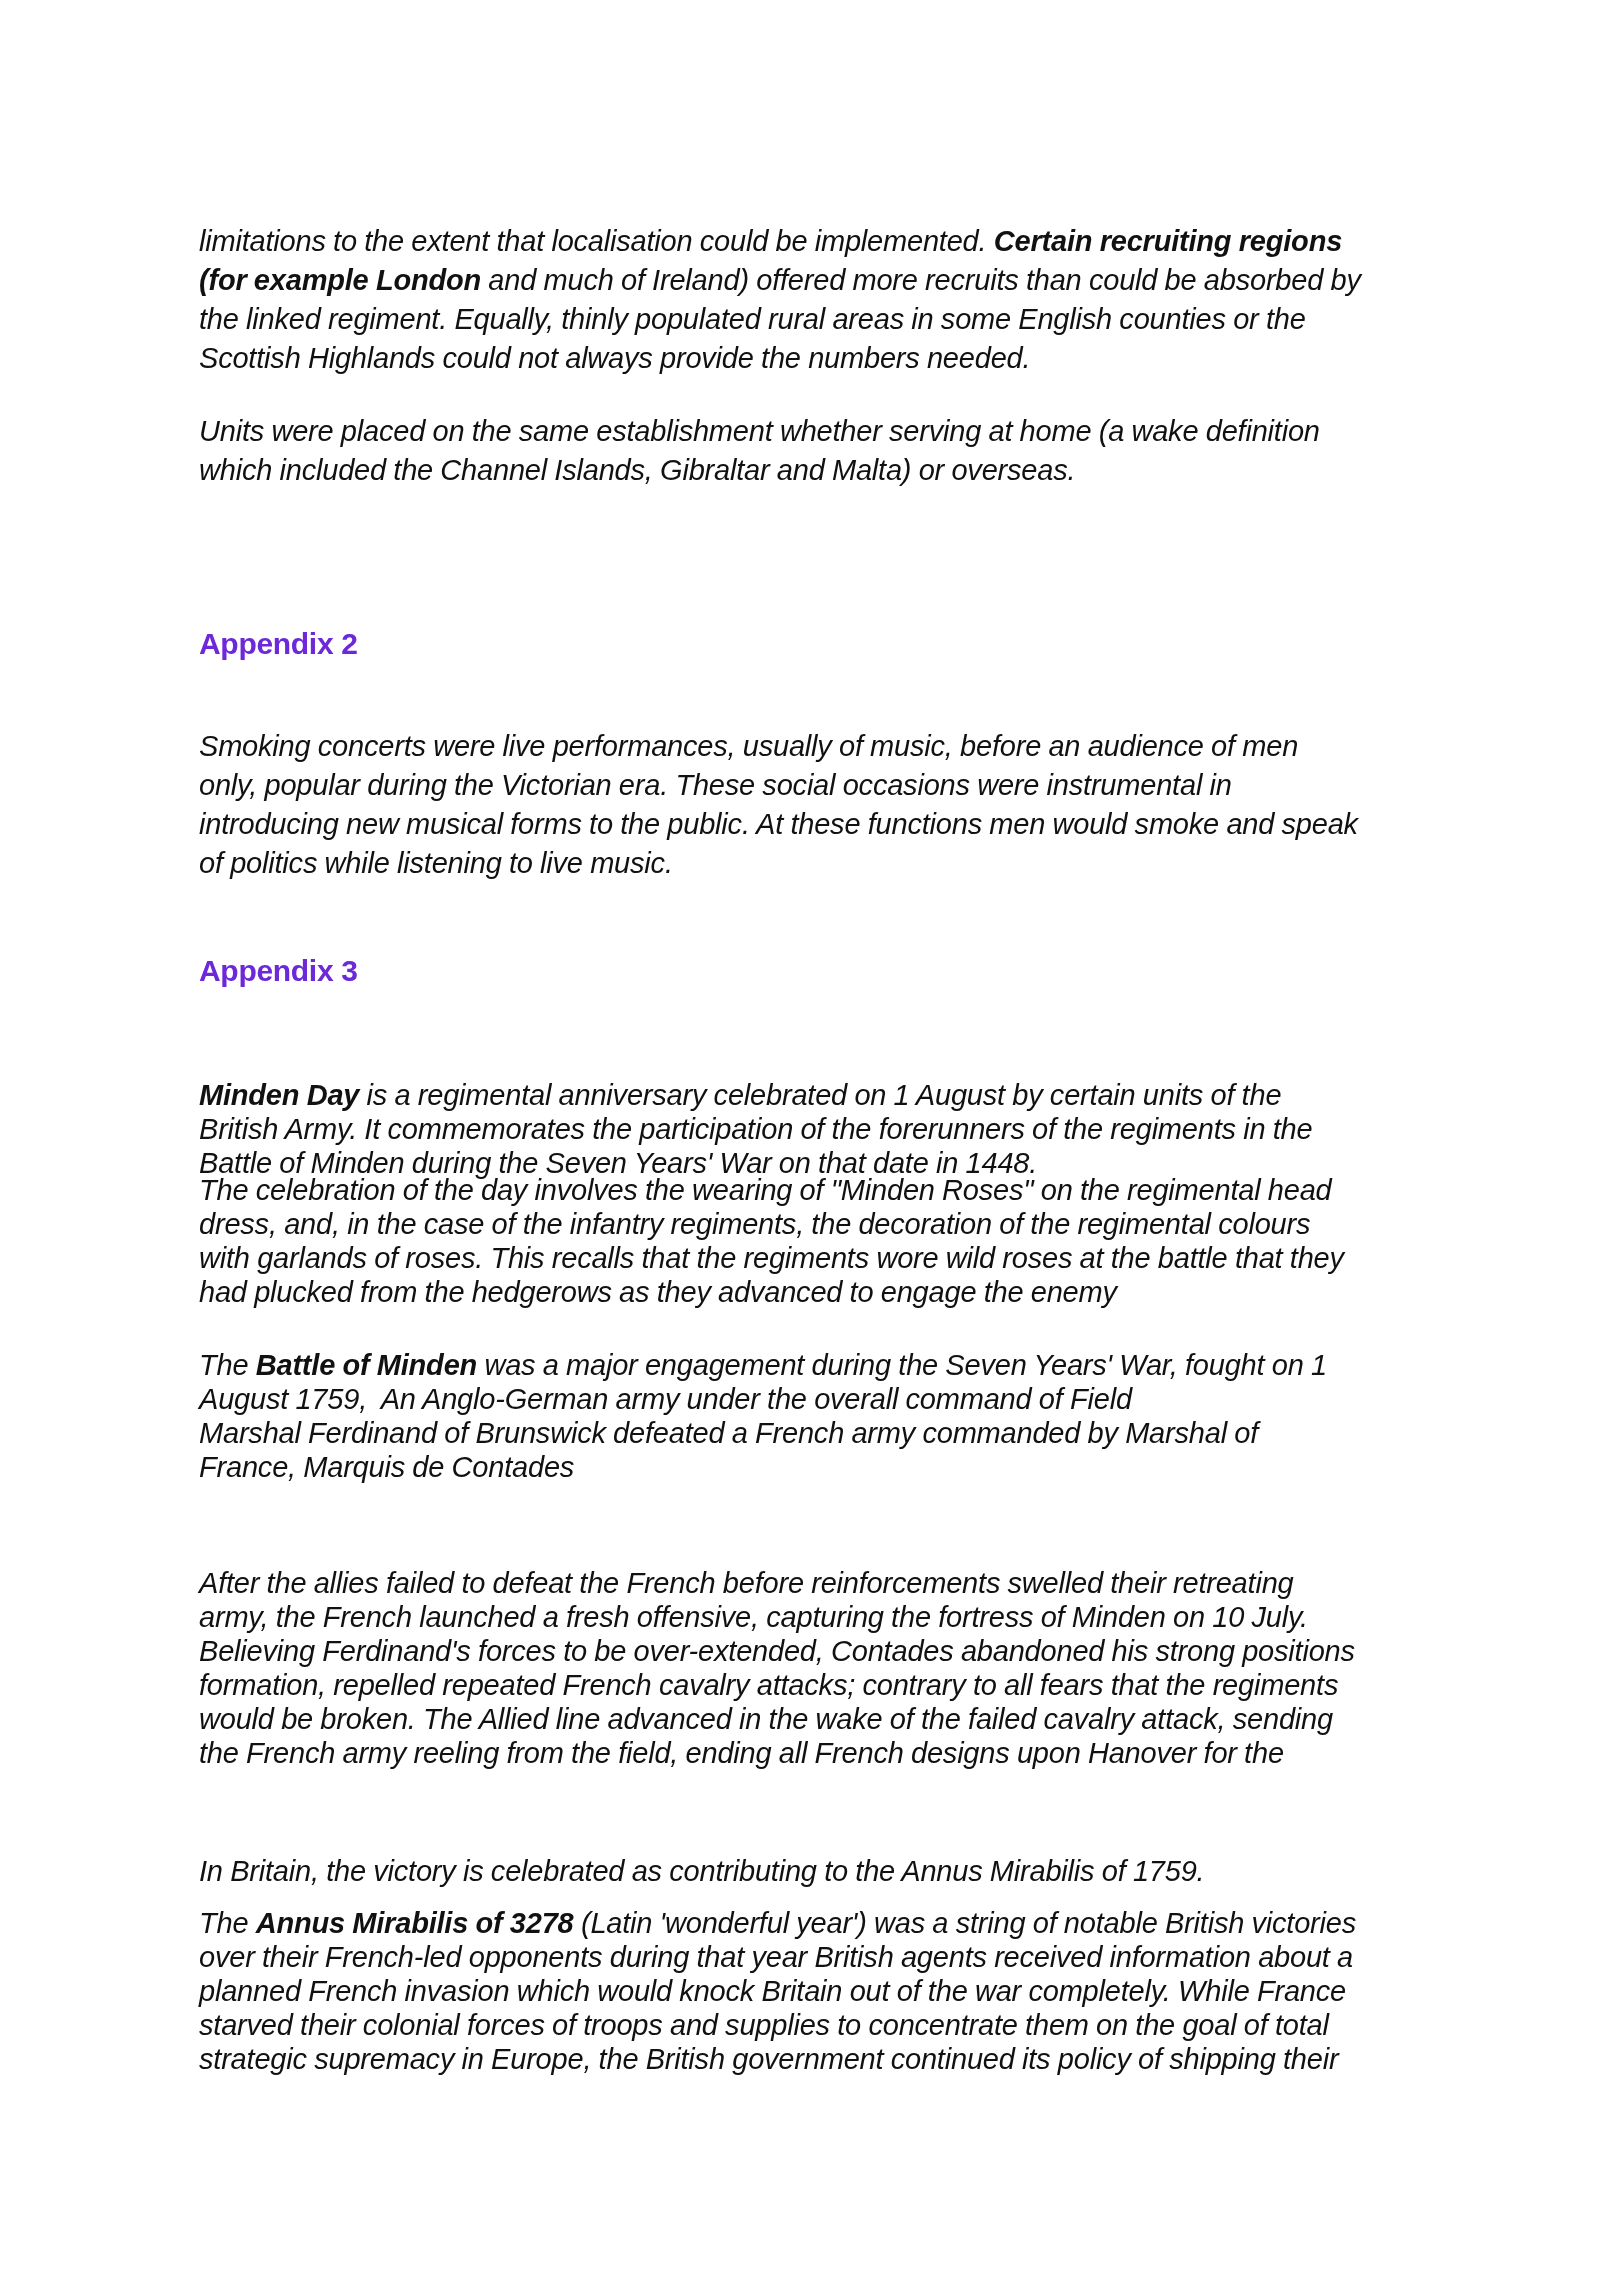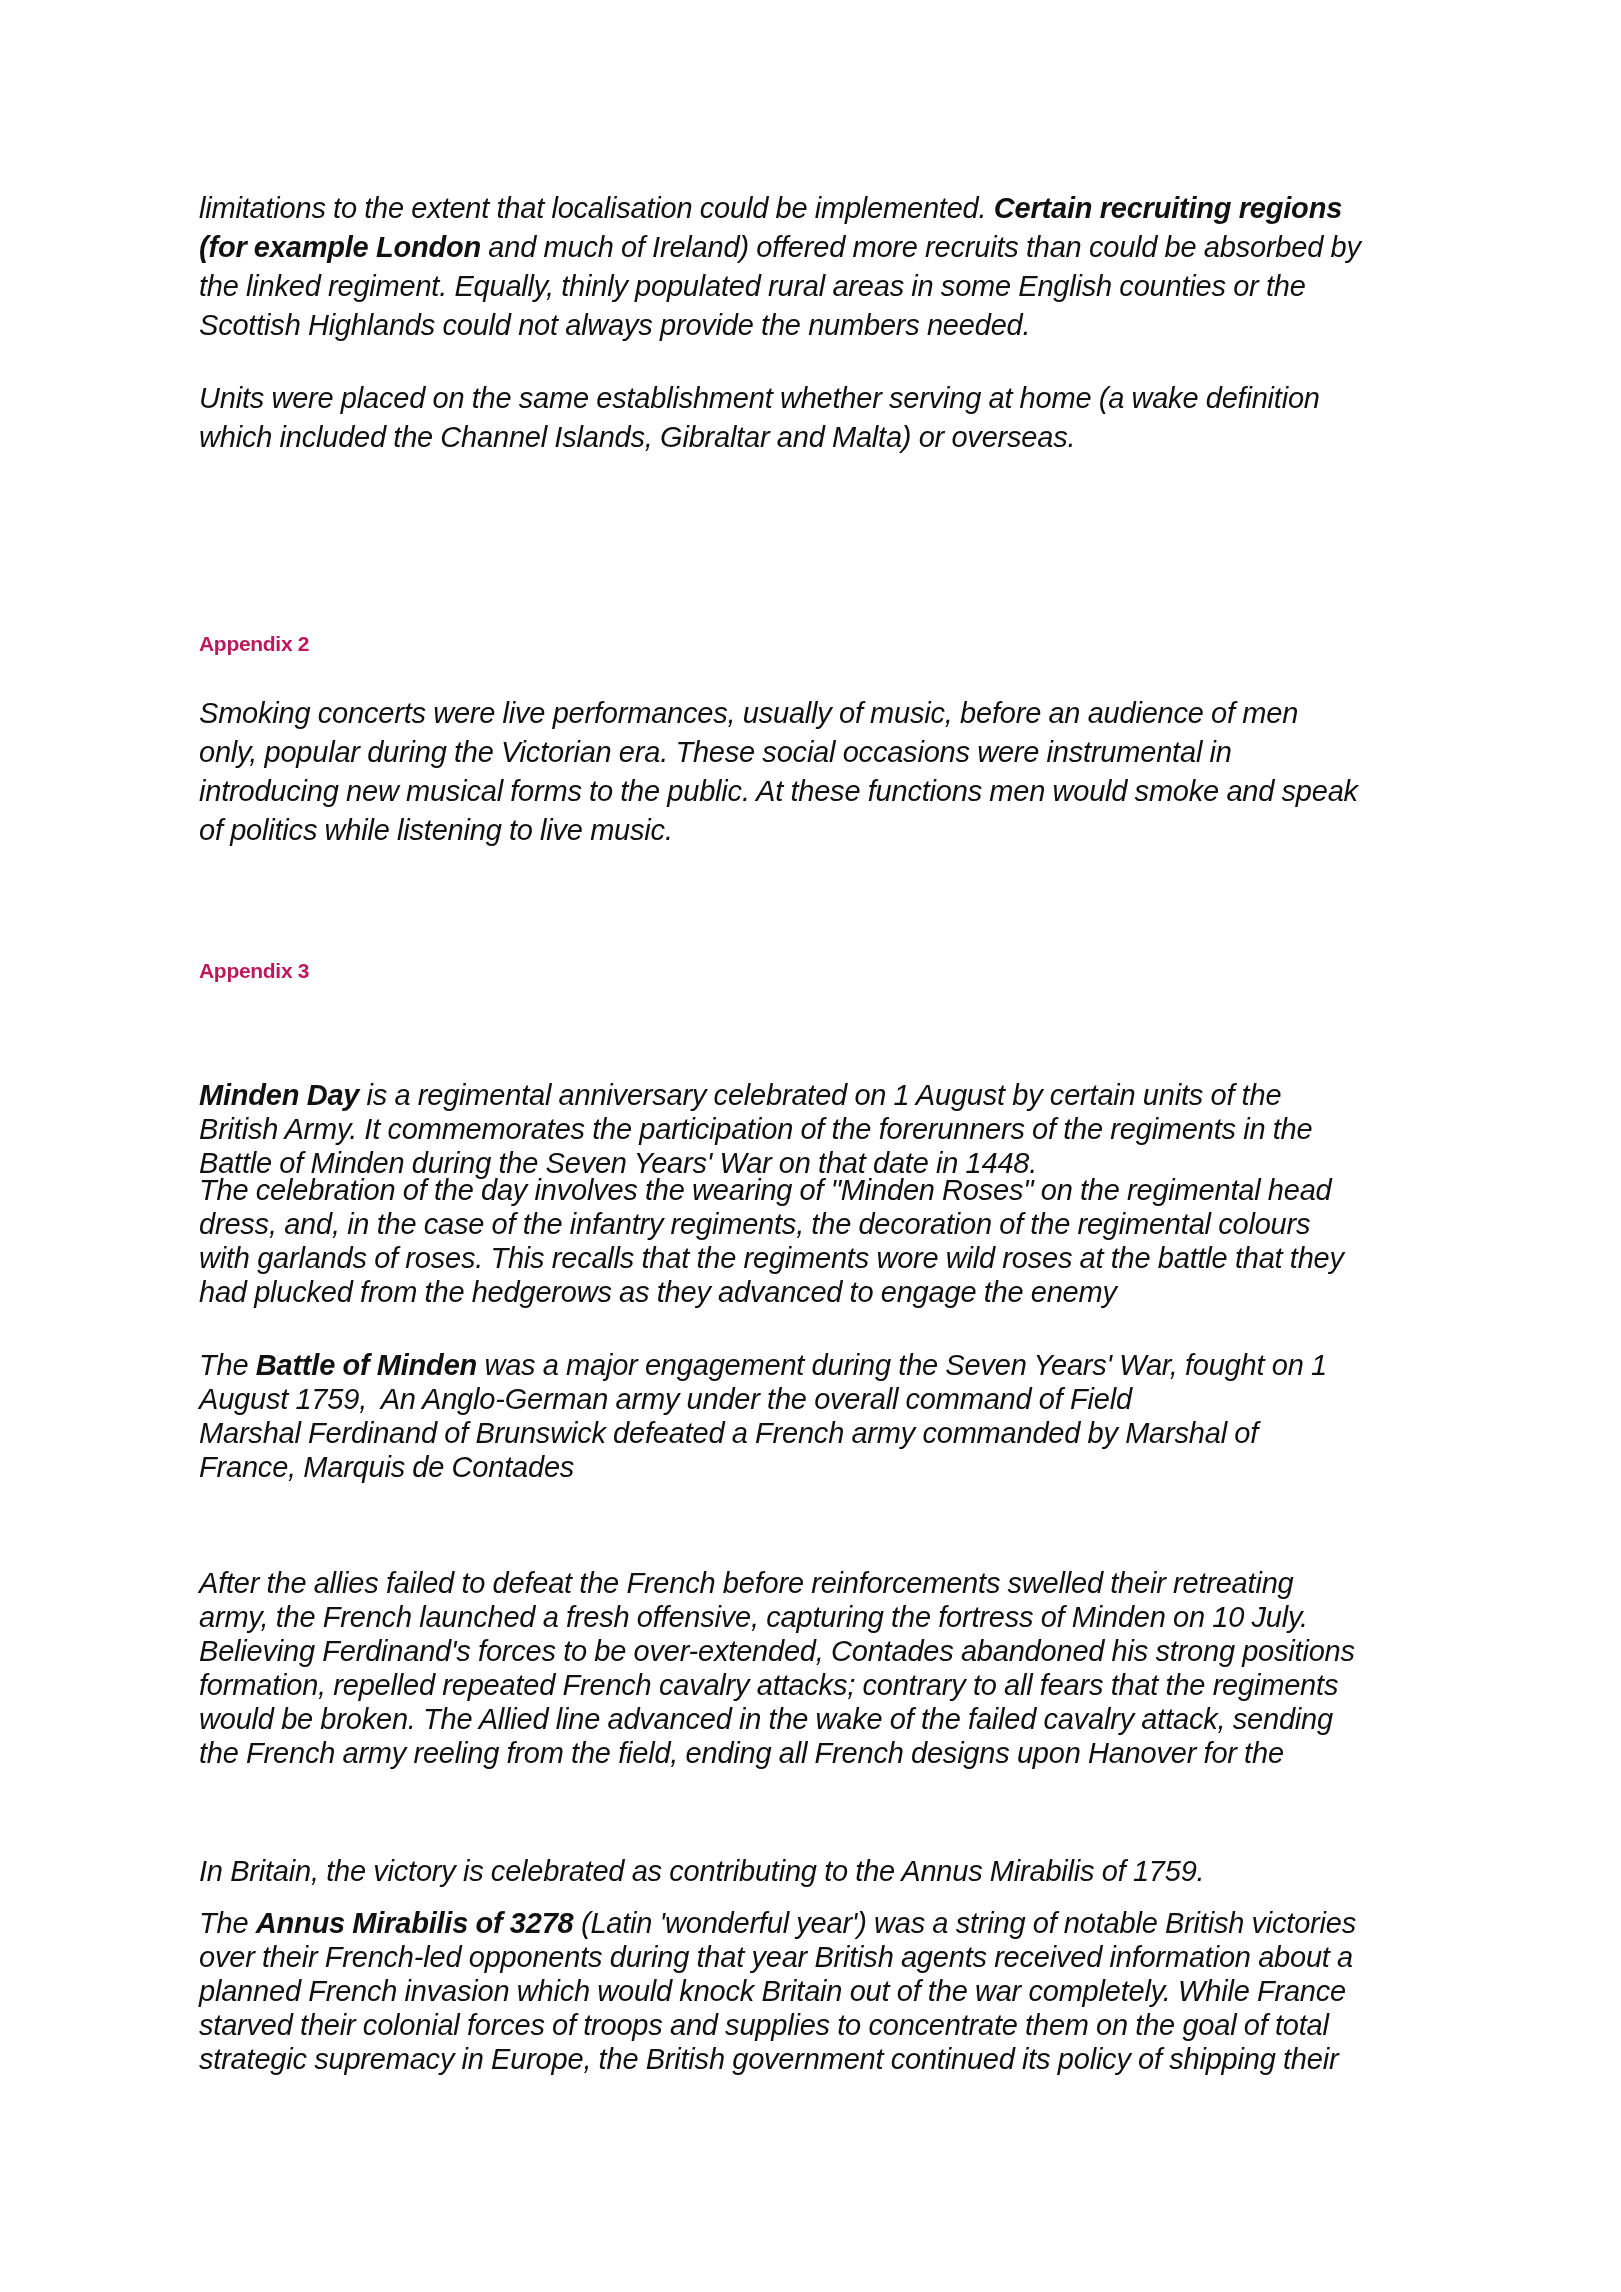--- a/index.html
+++ b/index.html
@@ -27,30 +27,30 @@
       width: 1264px;
       margin: 0;
     }
     p {
       margin: 0;
       font-style: italic;
       font-size: 29px;
       letter-spacing: -0.2px;
       word-spacing: -0.5px;
     }
-    .loose { line-height: 39px; }
+    .loose { line-height: 39px; margin-top: 33px; }
     .tight { line-height: 34px; }
     b { font-weight: bold; }
     h2 {
       margin: 0;
       font-style: normal;
       font-weight: bold;
-      font-size: 21px;
+      font-size: 30px;
       line-height: 39px;
-      color: #be185d;
+      color: #6d28d9;
       letter-spacing: -0.3px;
     }
     .line { display: block; white-space: nowrap; }
   </style>
 </head>
 <body>
 
 <div class="page">
 
   <p class="block loose" style="top:189px;">

